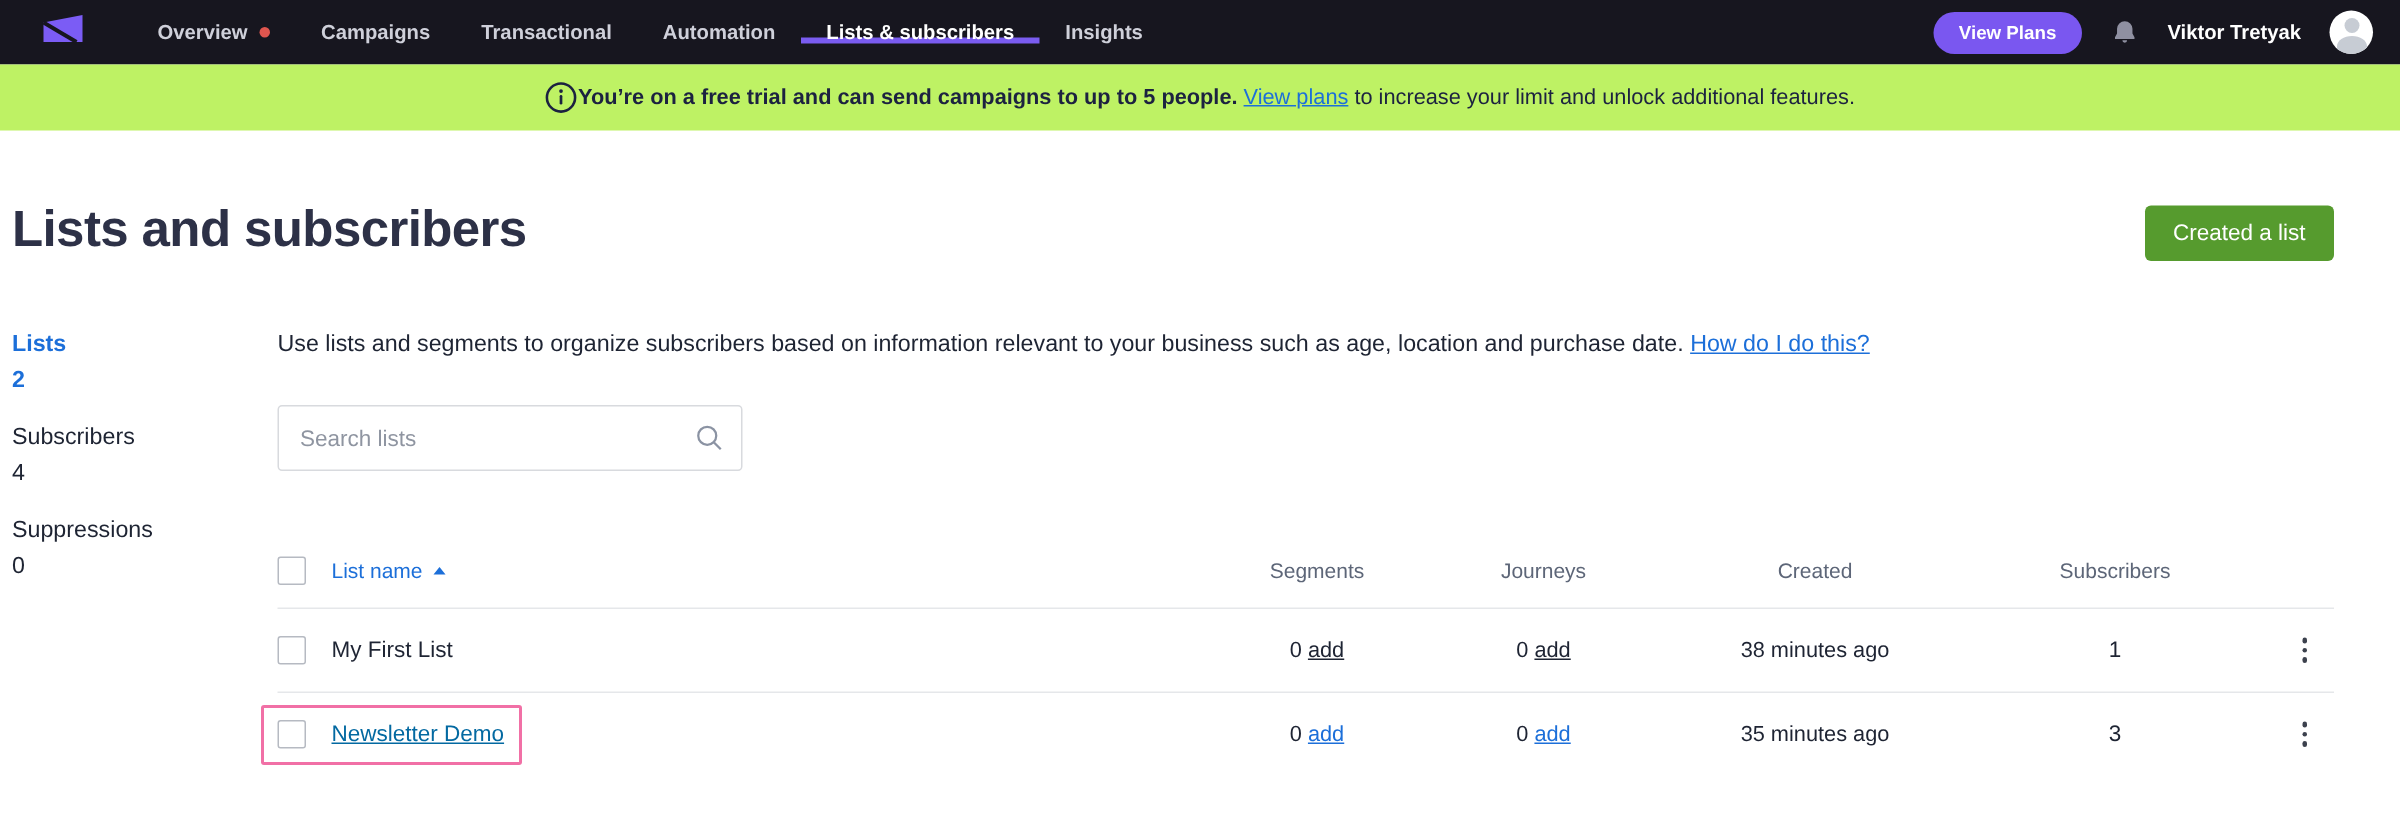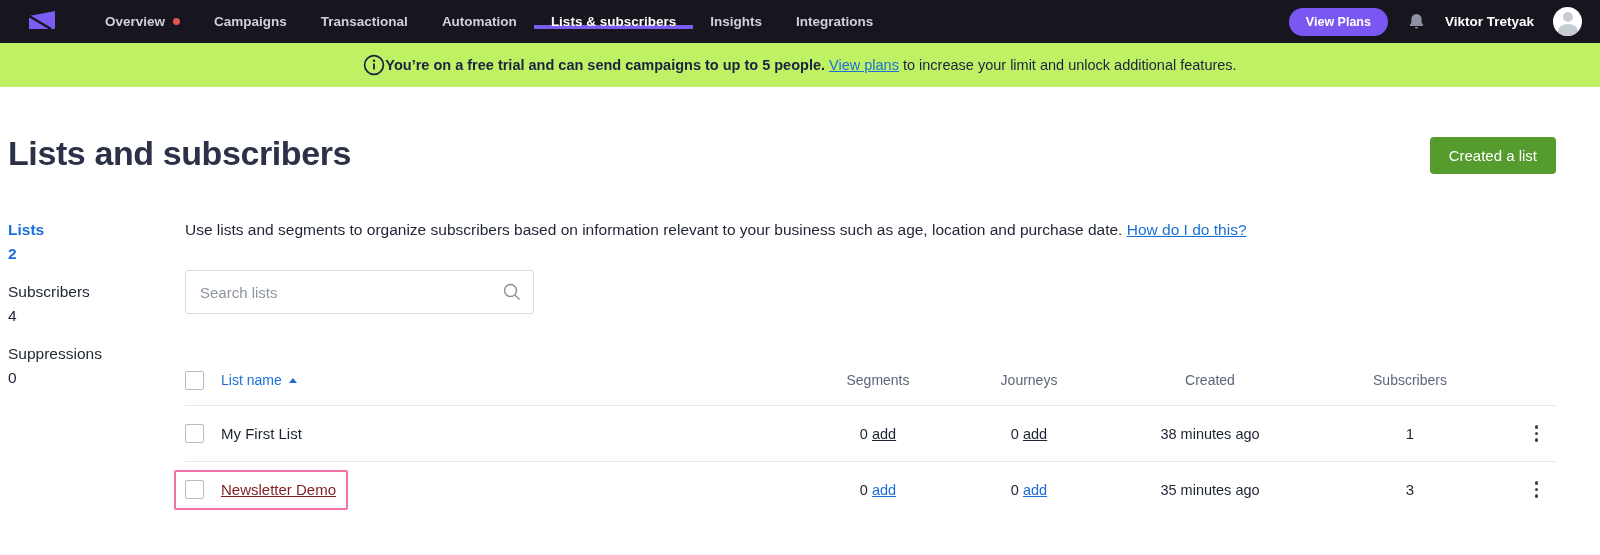--- a/index.html
+++ b/index.html
@@ -43,21 +43,21 @@
 
   
   .content { display:flex; padding:0 44px 0 8px; margin-top:44px; }
   .sidebar { width:177px; flex:none; font-size:15.5px; color:#1e2433; }
   .side-group { margin-bottom:14px; cursor:pointer; }
   .side-group div { line-height:24px; }
   .side-group.active { color:#1c6fd9; font-weight:700; }
   .main { flex:1; min-width:0; }
   .intro { font-size:15.5px; color:#1e2433; line-height:24px; }
   .search-row { margin-top:28px; }
-  .search-box { position:relative; width:349px; }
+  .search-box { position:relative; width:310px; }
   .search-box input { width:100%; height:44px; border:1px solid #d8dade; border-radius:3px;
     padding:0 42px 0 14px; font-size:15px; color:#333a46; outline:none;
     font-family:"Liberation Sans", sans-serif; }
   .search-box input::placeholder { color:#8f95a1; }
   .search-icon { position:absolute; right:13px; top:50%; transform:translateY(-50%);
     display:flex; cursor:pointer; }
 
   
   .ltable { margin-top:41px; }
   .trow { display:grid; grid-template-columns:36px 1fr 160px 142px 220px 180px 56px;
@@ -67,21 +67,21 @@
     position:relative; }
   .col-r { text-align:center; }
   .cb { width:19px; height:19px; border:1.5px solid #b6bac2; border-radius:2px;
     background:#fff; cursor:pointer; }
   .name-header { display:flex; align-items:center; gap:7px; color:#1c6fd9; cursor:pointer; }
   .sort-up { width:0; height:0; border-left:4.5px solid transparent;
     border-right:4.5px solid transparent; border-bottom:5.5px solid #1c6fd9; }
   .created-cell, .count-cell { font-size:14.5px; }
   a.add-dark { color:#1e2433; text-decoration:underline; cursor:pointer; }
   a.add-blue { color:#1c6fd9; text-decoration:underline; cursor:pointer; }
-  a.name-link { color:#7f1d1d; text-decoration:underline; cursor:pointer; }
+  a.name-link { color:#0369a1; text-decoration:underline; cursor:pointer; }
   .menu-cell { display:flex; justify-content:flex-end; padding-right:14px; }
   .kebab { display:inline-flex; flex-direction:column; gap:3px; cursor:pointer; padding:4px; }
   .kebab i { width:3.5px; height:3.5px; border-radius:50%; background:#3c414d; }
   .highlight-box { position:absolute; left:-11px; top:8px; width:174px; height:40px;
     border:2px solid #f170a6; border-radius:2px; pointer-events:none; }
 </style>
 </head>
 <body>
 
 <div class="topnav">
@@ -105,23 +105,20 @@
       <span>Transactional</span>
     </div>
     <div class="nav-item">
       <span>Automation</span>
     </div>
     <div class="nav-item active">
       <span>Lists &amp; subscribers</span>
     </div>
     <div class="nav-item">
       <span>Insights</span>
-    </div>
-    <div class="nav-item">
-      <span>Integrations</span>
     </div>
   </div>
   <div class="nav-right">
     <button class="view-plans">View Plans</button>
     <span class="bell">
       <svg width="19" height="20" viewBox="0 0 24 24" fill="#8f90a1">
         <path d="M12 2a6.5 6.5 0 0 0-6.5 6.5v4L3.8 15.6v1.4h16.4v-1.4l-1.7-3.1v-4A6.5 6.5 0 0 0 12 2z"></path>
         <path d="M10 18.2a2 2 0 0 0 4 0z"></path>
       </svg>
     </span>

